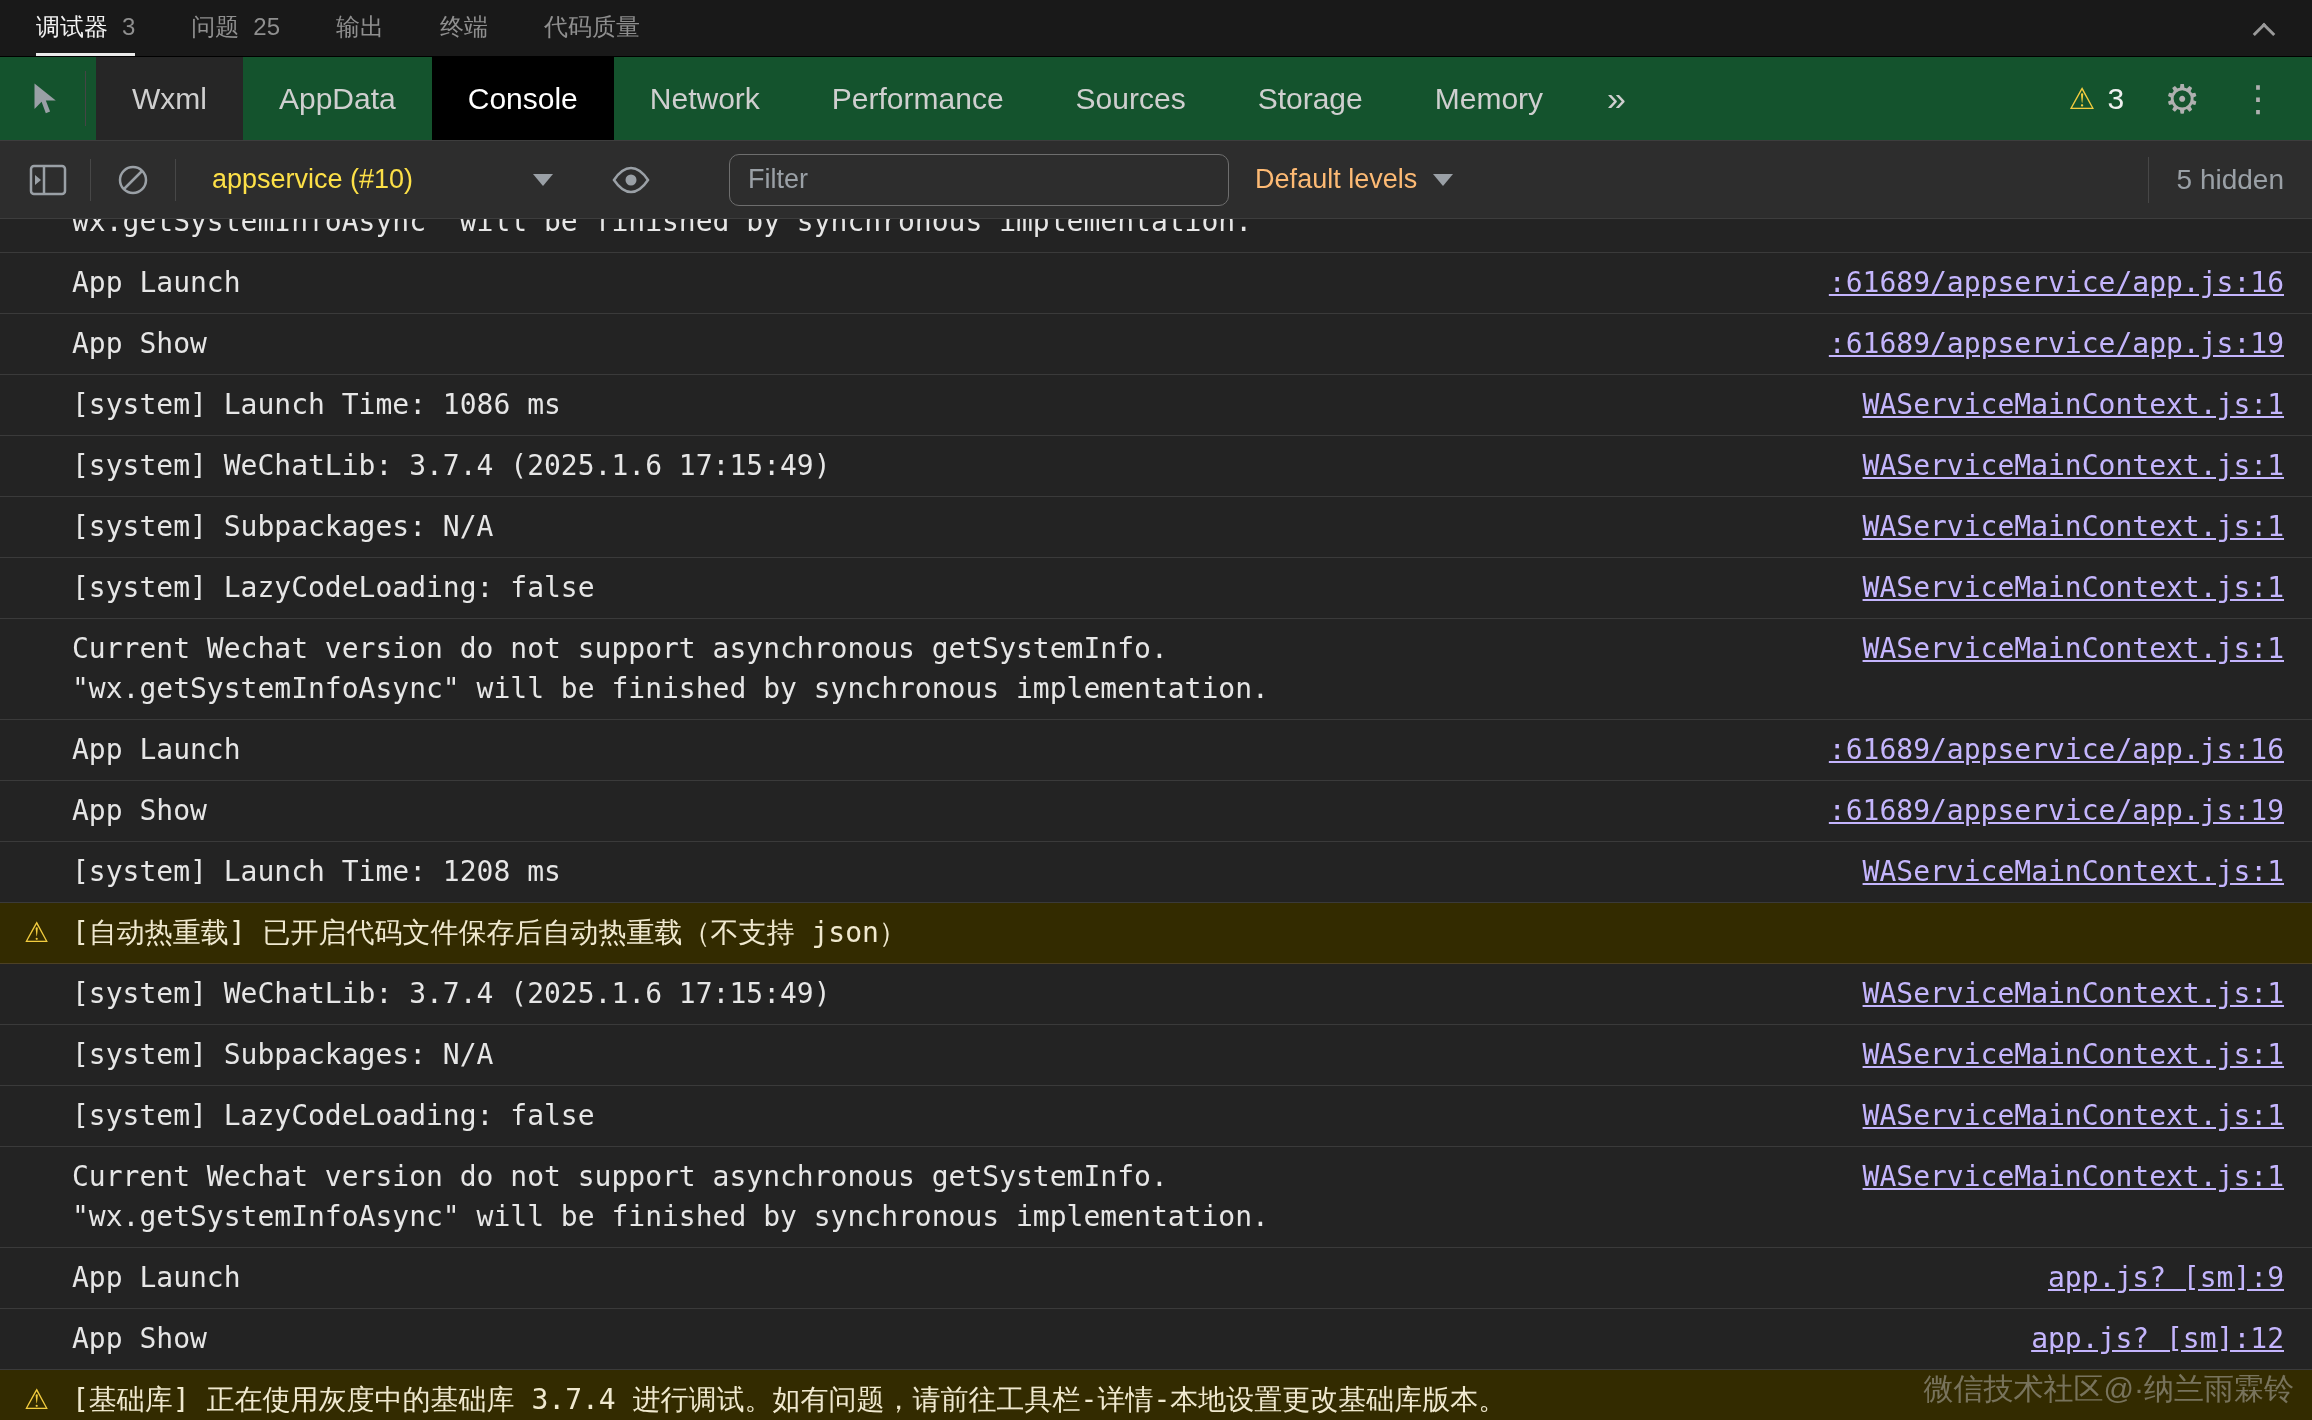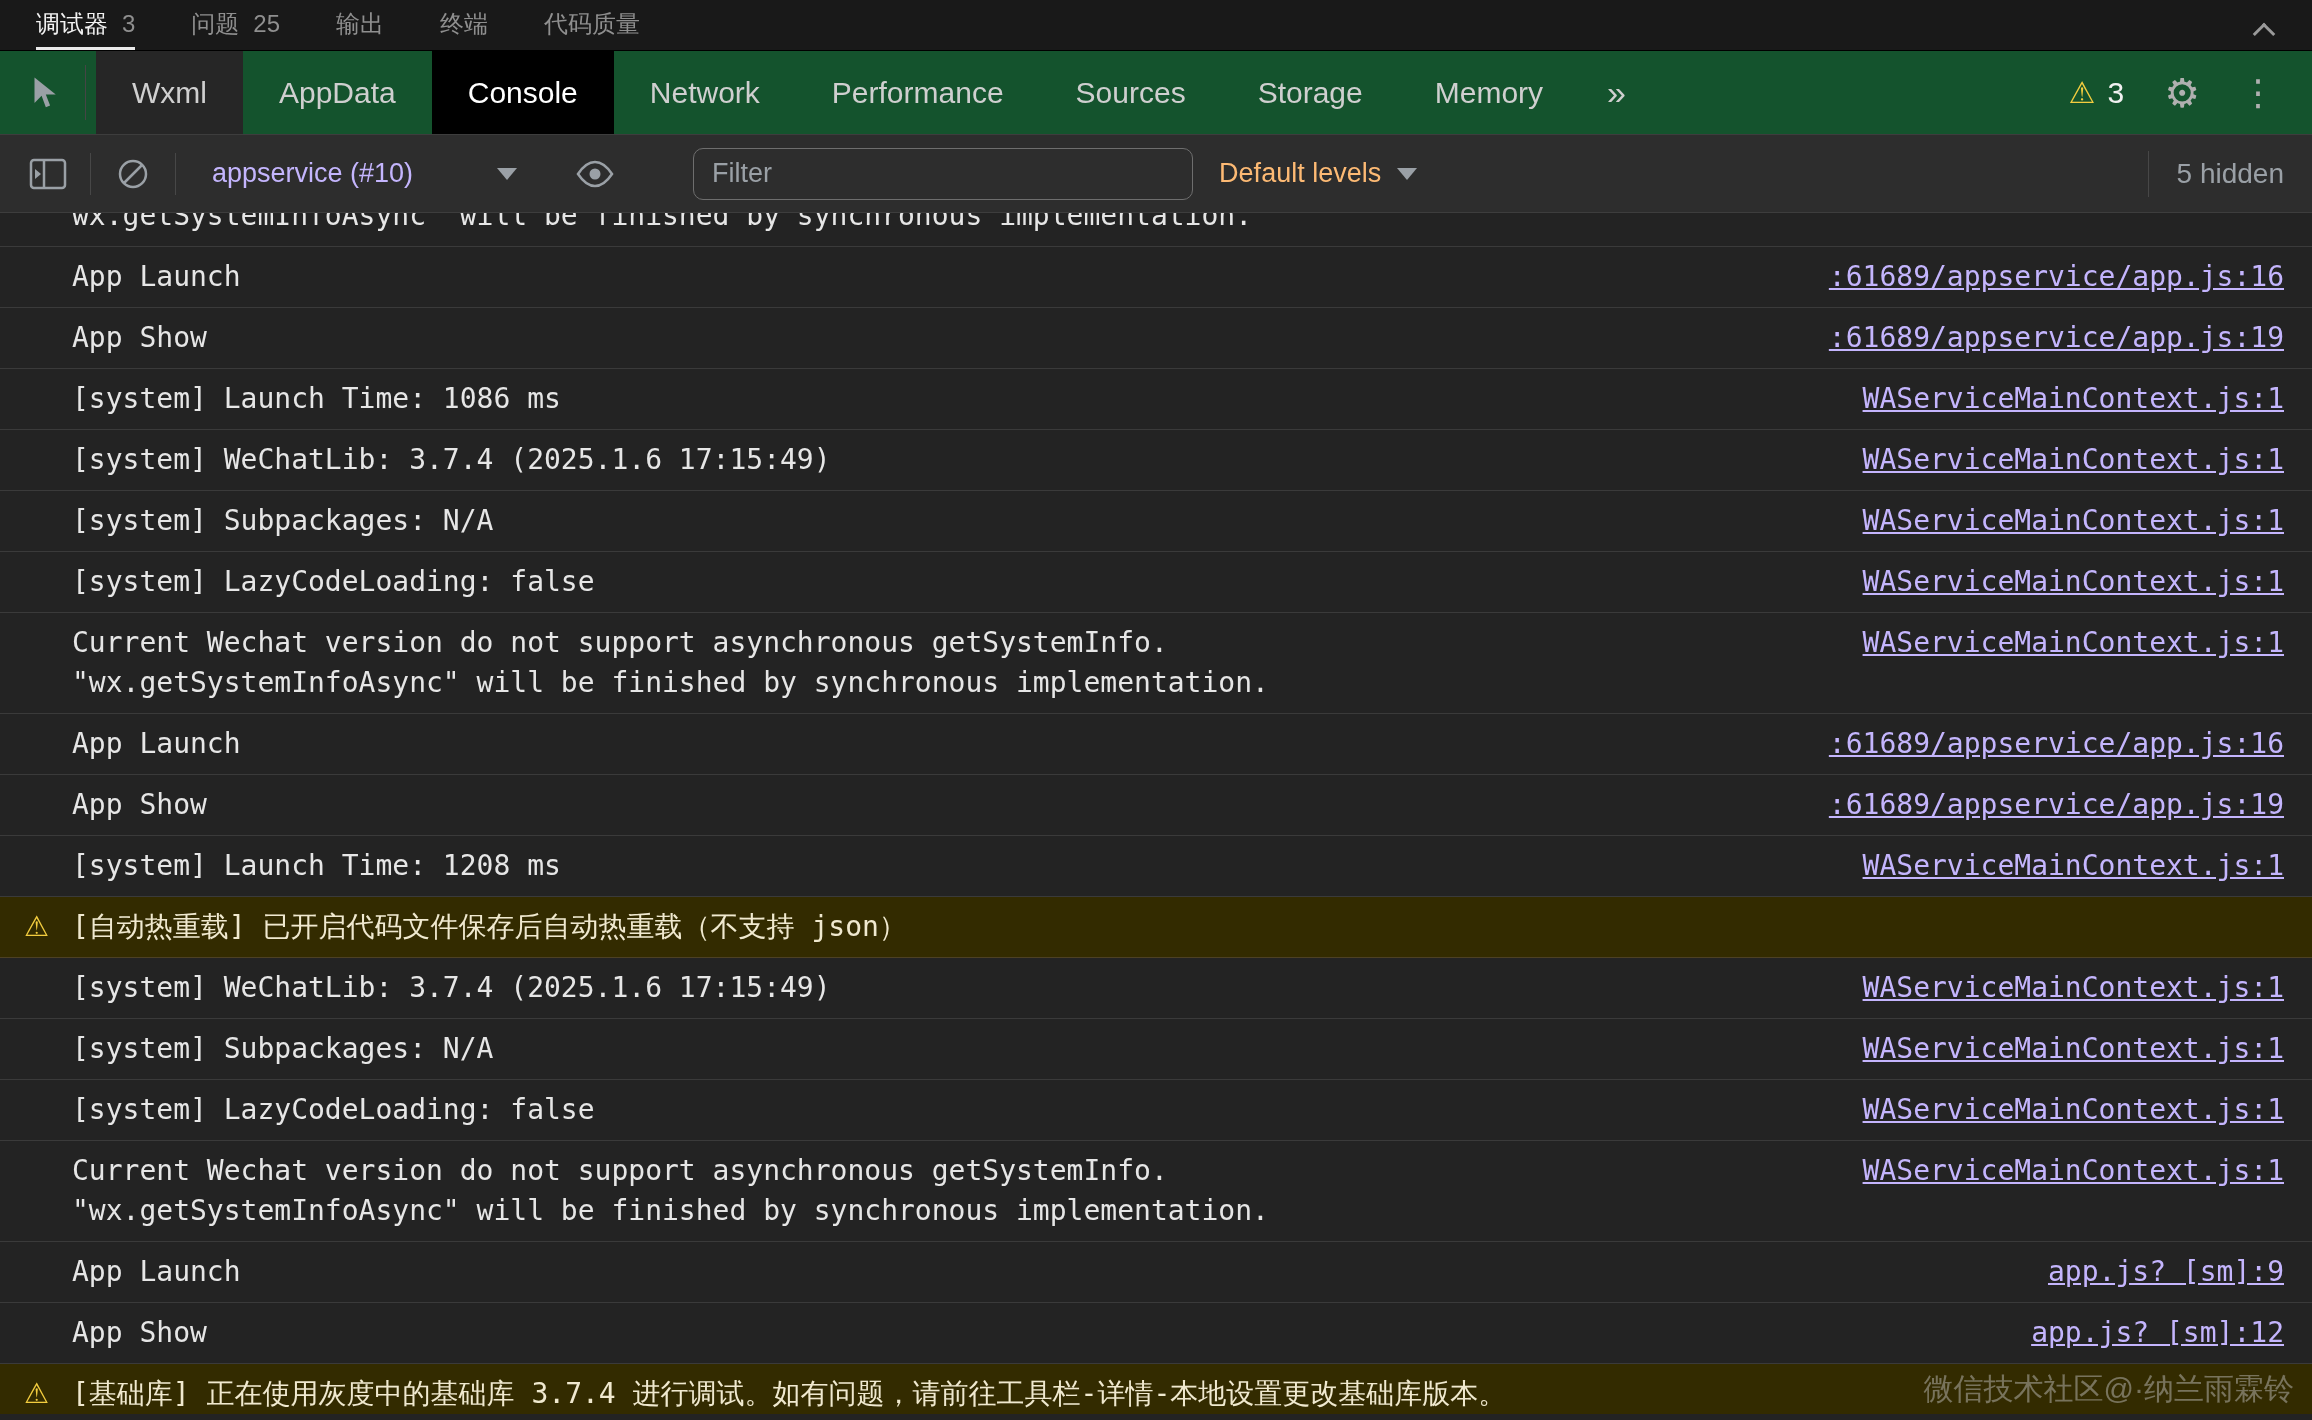--- a/index.html
+++ b/index.html
@@ -6,21 +6,21 @@
   html, body { width: 2312px; height: 1420px; overflow: hidden; }
   body {
     background: #232323;
     font-family: "Liberation Sans", sans-serif;
     color: #e8eaed;
     position: relative;
   }
 
   
   .topbar {
-    height: 51px; background: #191919;
+    height: 57px; background: #191919;
     display: flex; align-items: stretch; gap: 56px;
     padding: 0 36px; position: relative;
     font-size: 24px; color: #8f8f8f;
     border-bottom: 1px solid #000;
   }
   .topbar .ttab { display: flex; align-items: center; gap: 14px; cursor: default; border-bottom: 3px solid transparent; }
   .topbar .ttab.active { color: #f2f2f2; border-bottom-color: #eaeaea; }
   .topbar .ttab .badge { color: #8f8f8f; }
   .top-chevron {
     position: absolute; right: 40px; top: 26px;
@@ -52,21 +52,21 @@
 
   
   .ctoolbar {
     height: 78px; background: #2d2d2d;
     display: flex; align-items: center;
     border-bottom: 1px solid #3d3d3d;
     padding: 0 28px 0 16px; font-size: 27px;
   }
   .tool-ic { display: flex; align-items: center; justify-content: center; width: 64px; height: 56px; }
   .vdiv { width: 1px; height: 42px; background: #474747; margin: 0 10px; }
-  .ctx-select { display: flex; align-items: center; gap: 84px; padding: 0 20px 0 26px; color: #c4b5fd; white-space: nowrap; }
+  .ctx-select { display: flex; align-items: center; gap: 120px; padding: 0 20px 0 26px; color: #fde047; white-space: nowrap; }
   .caret-down {
     width: 0; height: 0;
     border-left: 10px solid transparent; border-right: 10px solid transparent;
     border-top: 12px solid #9aa0a6;
   }
   .eye-wrap { margin-left: 26px; }
   .filter-input {
     margin-left: 66px; width: 500px; height: 52px;
     background: transparent; border: 1px solid #6e6e6e; border-radius: 10px;
     color: #e8eaed; font-size: 27px; padding: 0 18px;

